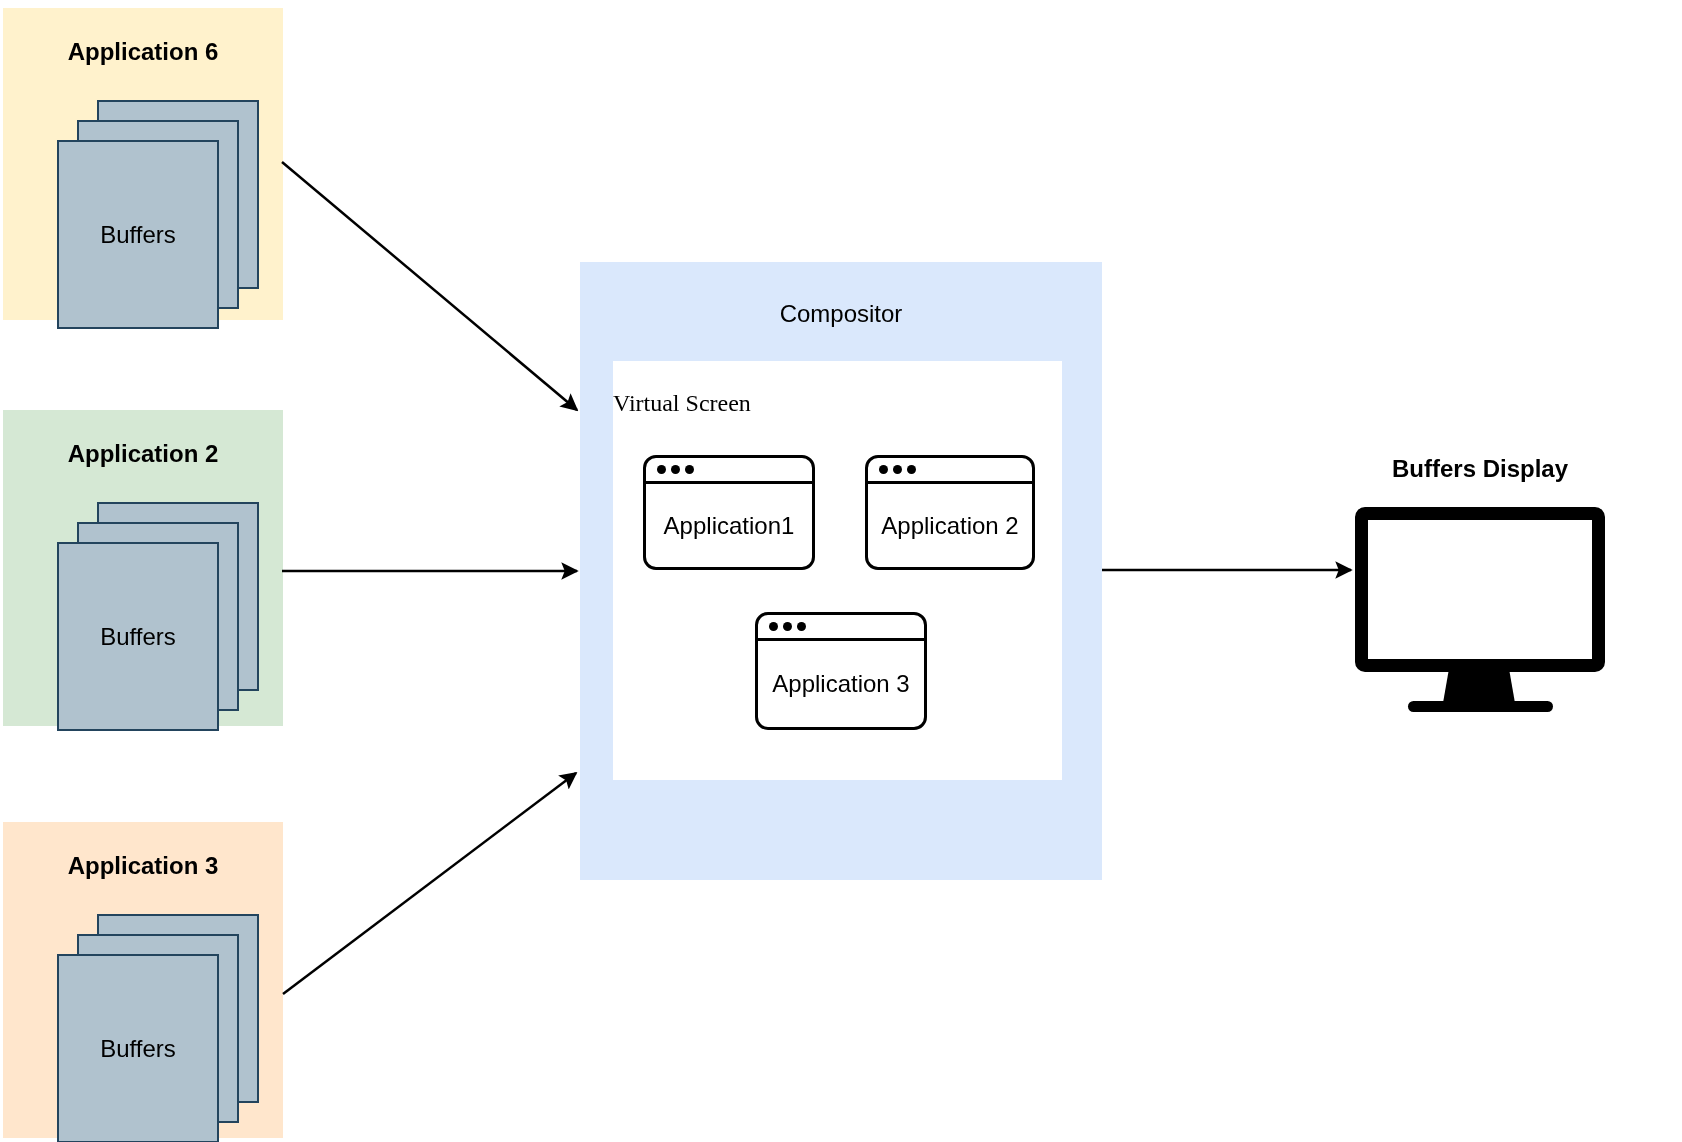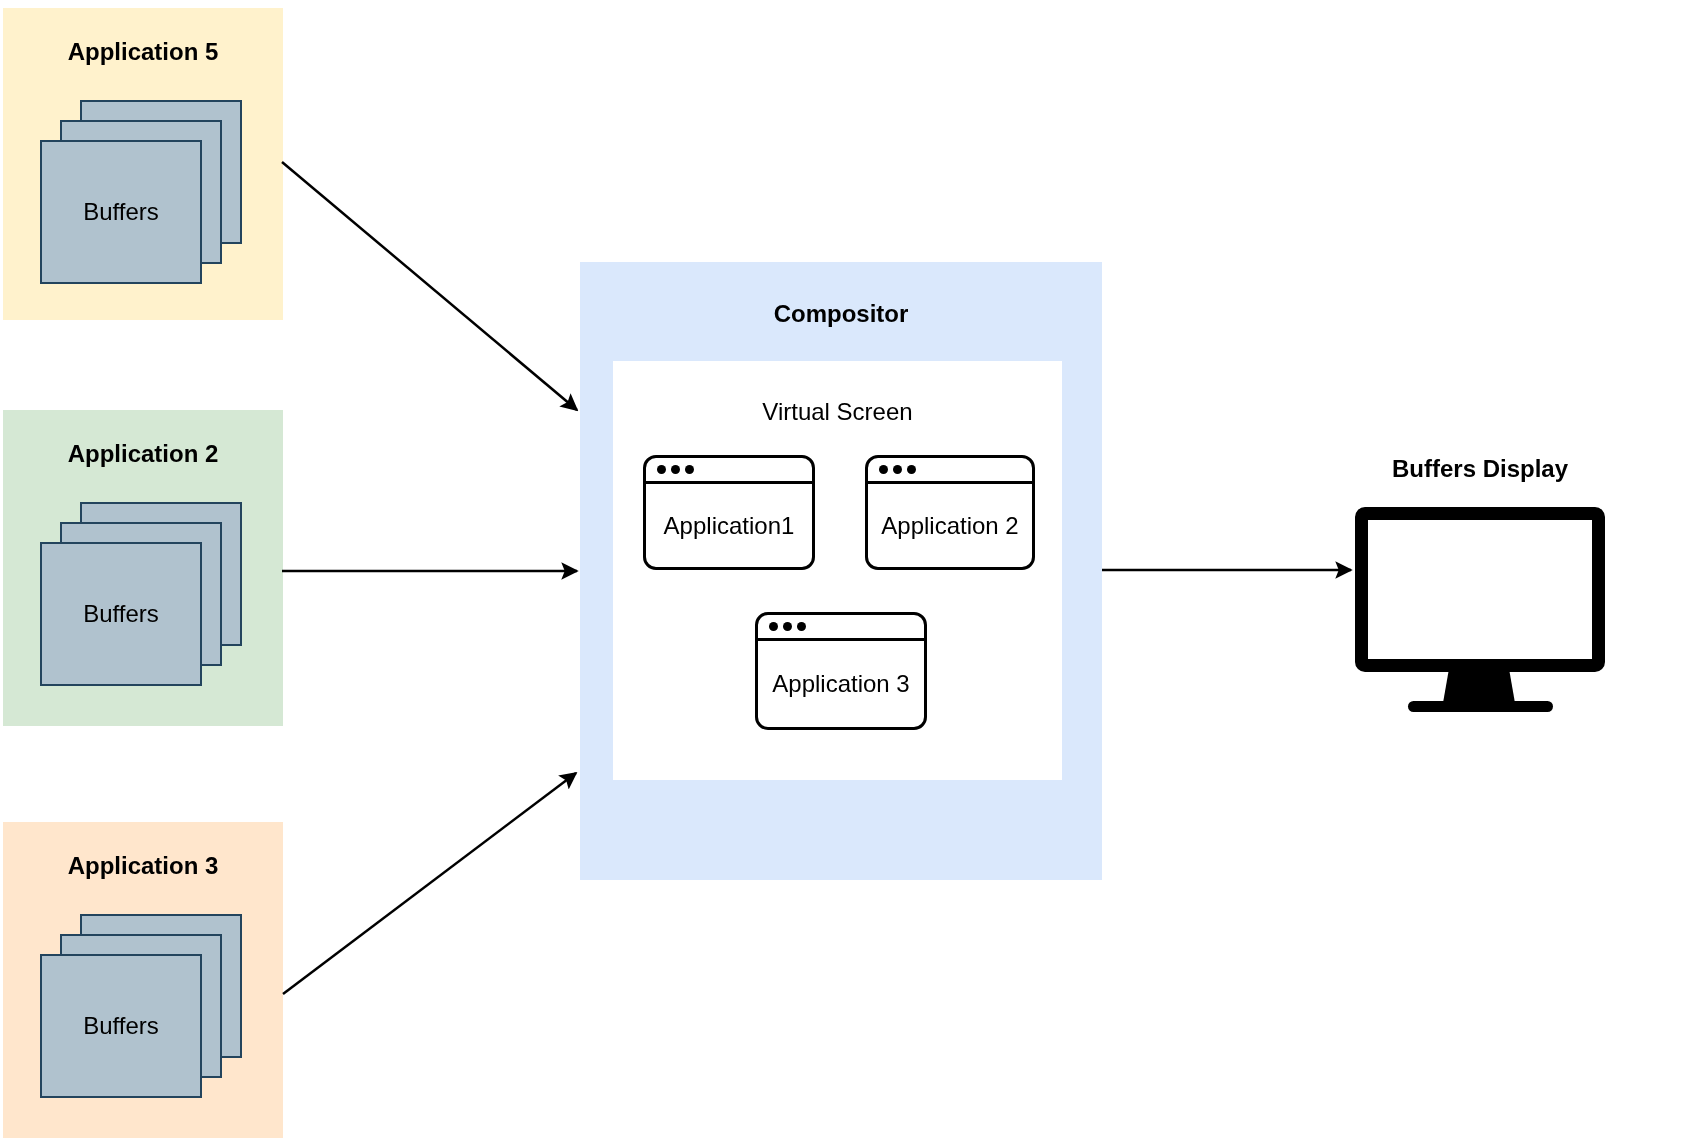--- a/index.html
+++ b/index.html
@@ -8,33 +8,33 @@
     font-family:"Liberation Sans","DejaVu Sans",sans-serif;color:#000;overflow:hidden;
   }
   
   .app-box{position:absolute;left:3px;width:280px;height:312px;}
   #app1-box{top:8px;background:#FFF2CC;}
   #app2-box{top:410px;height:316px;background:#D5E8D4;}
   #app3-box{top:822px;height:316px;background:#FFE6CC;}
   .app-title{position:absolute;top:30px;left:0;width:100%;text-align:center;
     font-weight:bold;font-size:24px;line-height:28px;}
   .buffer-stack{position:absolute;inset:0;}
-  .buf{position:absolute;width:162px;height:144px;box-sizing:border-box;
-    background:#B0C2CE;border:2px solid #6d28d9;}
+  .buf{position:absolute;width:162px;height:189px;box-sizing:border-box;
+    background:#B0C2CE;border:2px solid #6d28d9;margin-left:17px;}
   .buf.back{left:77px;top:92px;}
   .buf.mid{left:57px;top:112px;}
   .buf.front{left:37px;top:132px;display:flex;align-items:center;justify-content:center;}
   .buf-label{font-size:24px;}
   
   #compositor-box{position:absolute;left:580px;top:262px;width:522px;height:618px;background:#DAE8FC;}
   #compositor-title{position:absolute;top:38px;left:0;width:100%;text-align:center;
-    font-weight:bold;font-size:24px;line-height:28px;}
+    font-weight:normal;font-size:24px;line-height:28px;}
   #virtual-screen{position:absolute;left:33px;top:99px;width:449px;height:419px;background:#FFFFFF;}
-  #virtual-screen-title{position:absolute;top:37px;left:0;width:100%;text-align:center;
-    font-size:24px;line-height:28px;}
+  #virtual-screen-title{position:absolute;top:28px;left:0;width:100%;
+    font-size:24px;line-height:28px;font-family:Liberation Serif, serif;}
   
   .window{position:absolute;background:#fff;border:3px solid #000;border-radius:13px;
     box-sizing:border-box;display:flex;flex-direction:column;}
   #window-app1{left:643px;top:455px;width:172px;height:115px;}
   #window-app2{left:865px;top:455px;width:170px;height:115px;}
   #window-app3{left:755px;top:612px;width:172px;height:118px;}
   .titlebar{flex:0 0 auto;height:26px;box-sizing:border-box;border-bottom:3px solid #000;
     display:flex;align-items:center;gap:5px;padding-left:11px;
     border-top-left-radius:6px;border-top-right-radius:6px;}
   .dot{width:9px;height:9px;border-radius:50%;background:#000;}
@@ -50,21 +50,21 @@
     border-radius:6px;}
   
   #arrow-layer{position:absolute;left:0;top:0;width:1682px;height:1142px;pointer-events:none;}
 </style>
 </head>
 <body>
 
 <div id="canvas">
 
   <div id="app1-box" class="app-box" style="background-color: rgb(255, 242, 204);">
-    <div class="app-title">Application 5</div>
+    <div class="app-title">Application 6</div>
     <div class="buffer-stack">
       <div class="buf back" style="background-color: rgb(176, 194, 206); border-color: rgb(35, 68, 93);"></div>
       <div class="buf mid" style="background-color: rgb(176, 194, 206); border-color: rgb(35, 68, 93);"></div>
       <div class="buf front" style="background-color: rgb(176, 194, 206); border-color: rgb(35, 68, 93);">
         <span class="buf-label">Buffers</span>
       </div>
     </div>
   </div>
 
   <div id="app2-box" class="app-box" style="background-color: rgb(213, 232, 212);">

